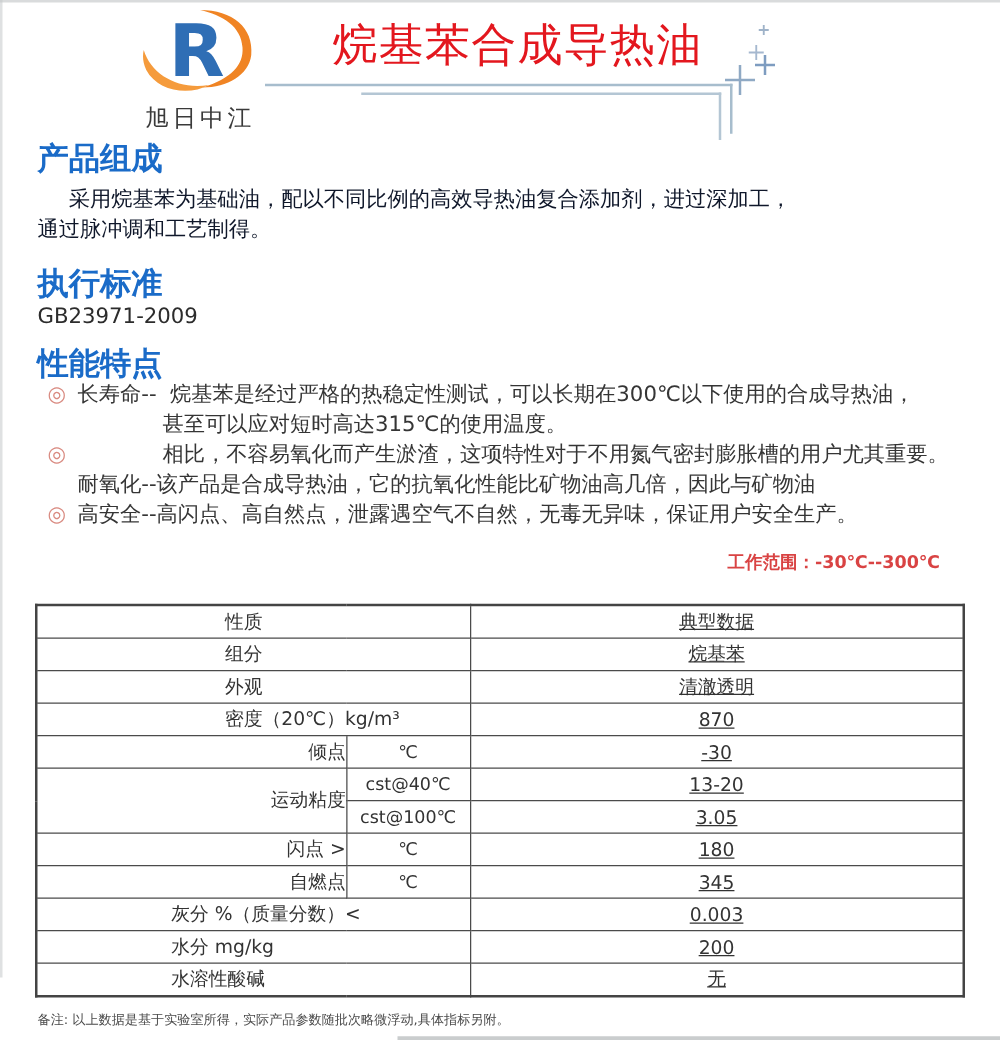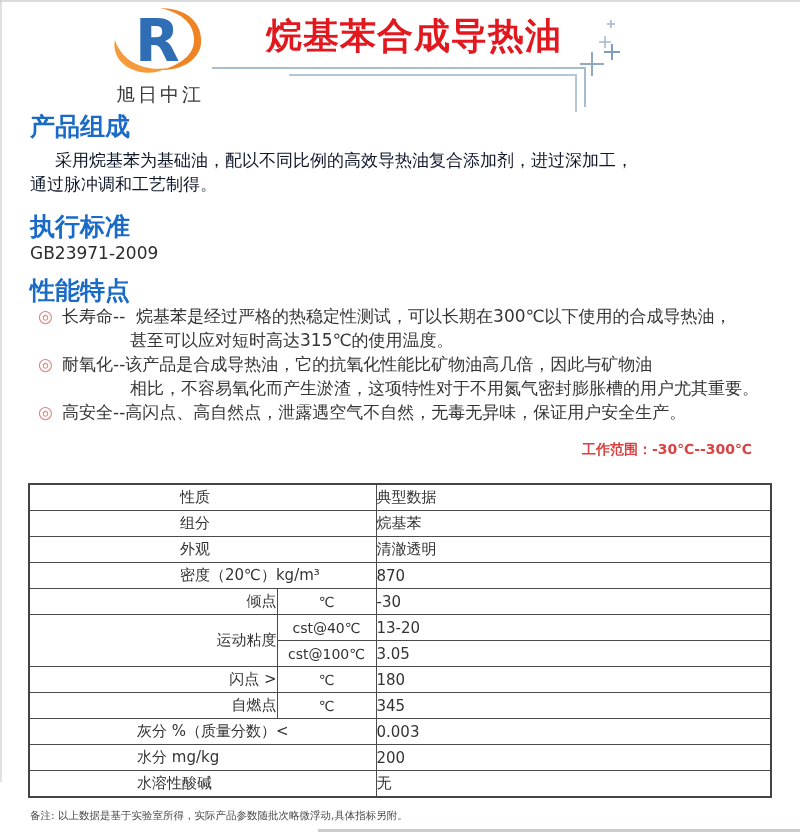--- a/index.html
+++ b/index.html
@@ -5,21 +5,21 @@
   html,body{margin:0;padding:0;background:#e9e9e9;}
   .page{position:relative;width:800px;height:832px;background:#ffffff;overflow:hidden;
         font-family:"DejaVu Sans","Liberation Sans",sans-serif;color:#333;}
   
   .edge-top{position:absolute;left:0;top:0;width:100%;height:2px;background:#b9bdbf;opacity:.55;}
   .edge-left{position:absolute;left:0;top:0;width:2px;height:782px;background:#c5c8ca;opacity:.55;}
   .edge-bottom{position:absolute;left:318px;bottom:0;width:482px;height:3px;background:#aeb2b4;opacity:.65;}
   
   .logo{position:absolute;left:105px;top:6px;width:110px;text-align:center;}
   .logo-text{margin-top:2px;font-size:19px;letter-spacing:3px;color:#3a3a3a;}
-  .title{position:absolute;left:266px;top:12px;margin:0;font-size:36px;font-weight:bold;
+  .title{position:absolute;left:266px;top:12px;margin:0;font-size:36px;font-weight:normal;
          color:#e3171e;letter-spacing:1px;white-space:nowrap;}
   .line-outer{position:absolute;left:212px;top:67px;width:372px;height:38px;
               border-top:2px solid #a7bdcd;border-right:2px solid #a7bdcd;}
   .line-inner{position:absolute;left:289px;top:74px;width:286px;height:36px;
               border-top:2px solid #b4c6d4;border-right:2px solid #b4c6d4;}
   .crosses{position:absolute;left:578px;top:14px;}
   
   .sec-h{position:absolute;left:30px;margin:0;font-size:25px;font-weight:bold;color:#1a6bc8;white-space:nowrap;}
   .h-comp{top:110px;} .h-std{top:210px;} .h-feat{top:274px;}
   .comp-text{position:absolute;left:30px;top:148px;width:730px;font-size:17px;line-height:24px;color:#0f172a;}
@@ -34,21 +34,21 @@
                  color:#d94343;white-space:nowrap;}
   
   .spec-table{position:absolute;left:28px;top:483px;border-collapse:collapse;width:742px;table-layout:fixed;}
   .spec-table td{border:1.5px solid #4b4b4b;height:25px;font-size:15px;color:#333;
                  padding:0;vertical-align:middle;}
   .spec-table{border:2px solid #444;}
   td.lab2{padding-left:150px;text-align:left;margin-left:26px;}
   td.lab2b{padding-left:107px;text-align:left;}
   td.lab3{text-align:right;}
   td.unit{text-align:center;font-size:14px;}
-  td.val{}
+  td.val{text-align:center;text-decoration:underline;}
   .footer-note{position:absolute;left:30px;top:809px;font-size:10.5px;color:#4a4a4a;white-space:nowrap;}
 </style>
 </head>
 <body>
 
 <div class="page">
 
   <div class="edge-top"></div>
   <div class="edge-left"></div>
   <div class="edge-bottom"></div>
@@ -100,22 +100,22 @@
     <div class="bullet">
       <span class="marker">◎</span>
       <div>
         <div class="bl">长寿命--  烷基苯是经过严格的热稳定性测试，可以长期在300℃以下使用的合成导热油，</div>
         <div class="bl indent">甚至可以应对短时高达315℃的使用温度。</div>
       </div>
     </div>
     <div class="bullet">
       <span class="marker">◎</span>
       <div>
+        <div class="bl indent">相比，不容易氧化而产生淤渣，这项特性对于不用氮气密封膨胀槽的用户尤其重要。</div>
         <div class="bl">耐氧化--该产品是合成导热油，它的抗氧化性能比矿物油高几倍，因此与矿物油</div>
-        <div class="bl indent">相比，不容易氧化而产生淤渣，这项特性对于不用氮气密封膨胀槽的用户尤其重要。</div>
       </div>
     </div>
     <div class="bullet">
       <span class="marker">◎</span>
       <div>
         <div class="bl">高安全--高闪点、高自然点，泄露遇空气不自然，无毒无异味，保证用户安全生产。</div>
       </div>
     </div>
   </div>
 

